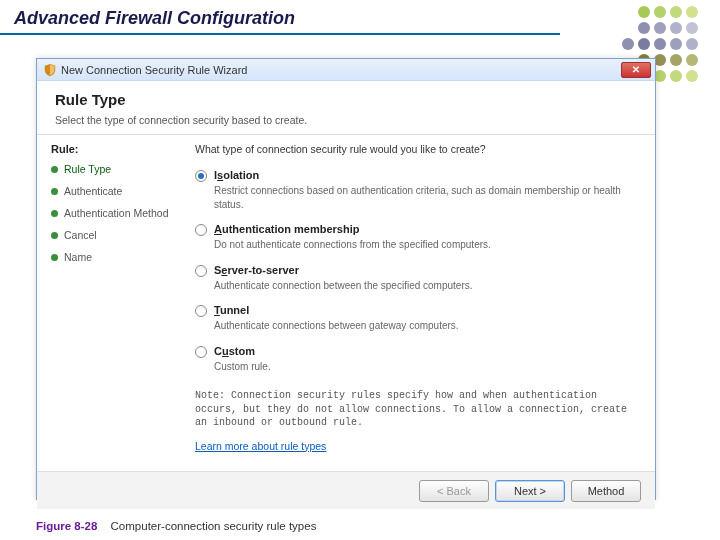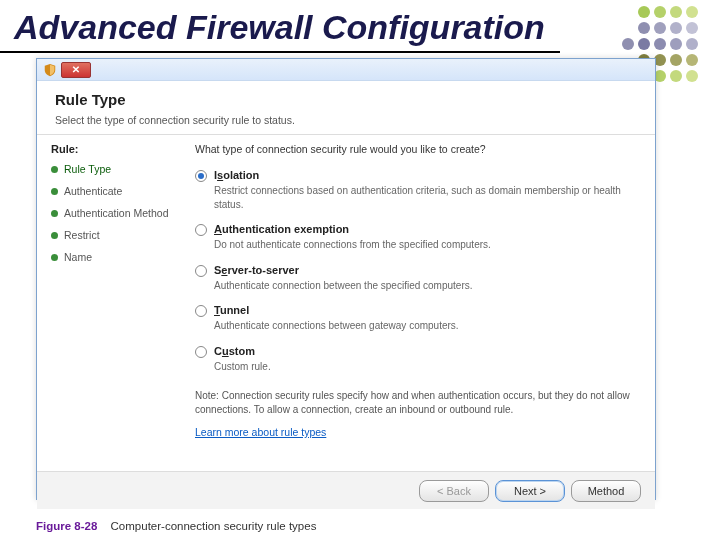--- a/index.html
+++ b/index.html
@@ -8,26 +8,26 @@
     height: 540px;
     background: #fff;
     font-family: "Segoe UI", Tahoma, Arial, sans-serif;
     font-size: 11px;
     color: #333;
     position: relative;
     overflow: hidden;
   }
   .slide-title {
     font-family: Arial, sans-serif;
-    font-size: 34px;
+    font-size: 18px;
     font-weight: bold;
     font-style: italic;
     color: #1a1a4d;
     padding: 8px 0 4px 14px;
-    border-bottom: 2px solid #000000;
+    border-bottom: 2px solid #0369a1;
     width: 560px;
   }
   .dot-grid {
     position: absolute;
     top: 6px;
     right: 22px;
     display: grid;
     grid-template-columns: repeat(5, 12px);
     grid-auto-rows: 12px;
     gap: 4px;
@@ -127,37 +127,37 @@
     background: #2a6dc9; border-radius: 50%;
   }
   .opt-label {
     font-size: 11px; font-weight: bold; color: #222;
   }
   .opt-label .ul { text-decoration: underline; }
   .opt-desc {
     font-size: 10px; color: #666; margin: 2px 0 0 19px; line-height: 1.35;
   }
   .note {
-    font-size: 10px; color: #555; margin-top: 16px; line-height: 1.35;
+    font-size: 10px; color: #555; margin-top: 16px; line-height: 1.35; font-family: Liberation Mono, monospace;
   }
   .learn-link {
     font-size: 10.5px; color: #0b5cc4; text-decoration: underline; margin-top: 10px; display: inline-block;
   }
   .footer {
     height: 38px;
     border-top: 1px solid #ddd;
     background: #f3f3f3;
     display: flex; align-items: center; justify-content: flex-end;
     padding: 0 14px; gap: 6px;
   }
   .btn {
     min-width: 70px; height: 22px;
     border: 1px solid #9a9a9a;
     background: linear-gradient(#fefefe, #e4e4e4);
-    border-radius: 8px;
+    border-radius: 3px;
     font-size: 11px; color: #333;
     display: flex; align-items: center; justify-content: center;
     padding: 0 8px;
   }
   .btn.disabled { color: #999; }
   .btn.primary { border-color: #5b93d6; box-shadow: 0 0 0 1px #bcd5f0 inset; }
 
   .caption {
     position: absolute;
     left: 36px;
@@ -202,48 +202,49 @@
 </div>
 
 <div class="window">
   <div class="titlebar">
     <span class="icon">
       <svg viewBox="0 0 16 16">
           <path fill="#d48a1a" d="M8 1 L14 3 V8 C14 12 11 14 8 15 C5 14 2 12 2 8 V3 Z"></path>
           <path fill="#f2c069" d="M8 2 L13 3.6 V8 C13 11 10.7 13 8 13.9 V2 Z"></path>
         </svg>
     </span>
+    <span class="title">New Connection Security Rule Wizard</span>
     <div class="close-btn">
       <span>✕</span>
     </div>
   </div>
 
   <div class="header-area">
     <h2>Rule Type</h2>
-    <div class="subtitle">Select the type of connection security rule to status.</div>
+    <div class="subtitle">Select the type of connection security based to create.</div>
   </div>
 
   <div class="body-area">
     <div class="steps-col">
       <div class="steps-h">Rule:</div>
       <div class="step-item active">
         <span class="bullet"></span>
         <span>Rule Type</span>
       </div>
       <div class="step-item">
         <span class="bullet"></span>
         <span>Authenticate</span>
       </div>
       <div class="step-item">
         <span class="bullet"></span>
         <span>Authentication Method</span>
       </div>
       <div class="step-item">
         <span class="bullet"></span>
-        <span>Restrict</span>
+        <span>Cancel</span>
       </div>
       <div class="step-item">
         <span class="bullet"></span>
         <span>Name</span>
       </div>
     </div>
 
     <div class="content-col">
       <div class="prompt">What type of connection security rule would you like to create?</div>
 
@@ -251,21 +252,21 @@
         <div class="opt-row">
           <span class="radio selected"></span>
           <span class="opt-label"><span>I</span><span class="ul">s</span><span>olation</span></span>
         </div>
         <div class="opt-desc">Restrict connections based on authentication criteria, such as domain membership or health status.</div>
       </div>
 
       <div class="opt">
         <div class="opt-row">
           <span class="radio"></span>
-          <span class="opt-label"><span></span><span class="ul">A</span><span>uthentication exemption</span></span>
+          <span class="opt-label"><span></span><span class="ul">A</span><span>uthentication membership</span></span>
         </div>
         <div class="opt-desc">Do not authenticate connections from the specified computers.</div>
       </div>
 
       <div class="opt">
         <div class="opt-row">
           <span class="radio"></span>
           <span class="opt-label"><span>S</span><span class="ul">e</span><span>rver-to-server</span></span>
         </div>
         <div class="opt-desc">Authenticate connection between the specified computers.</div>

